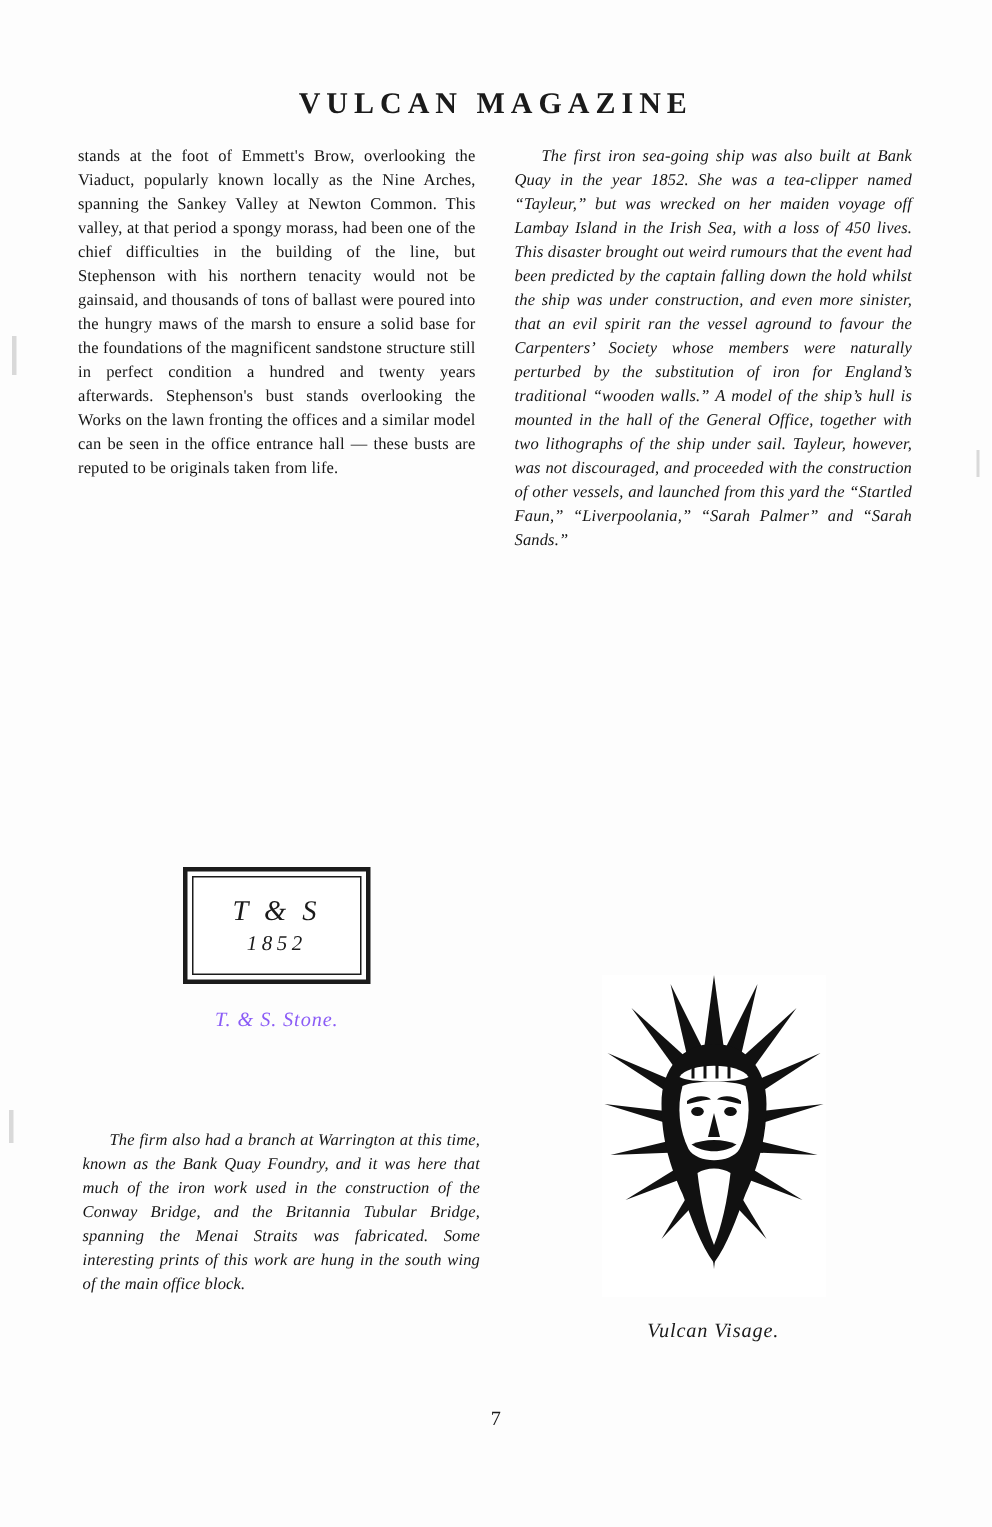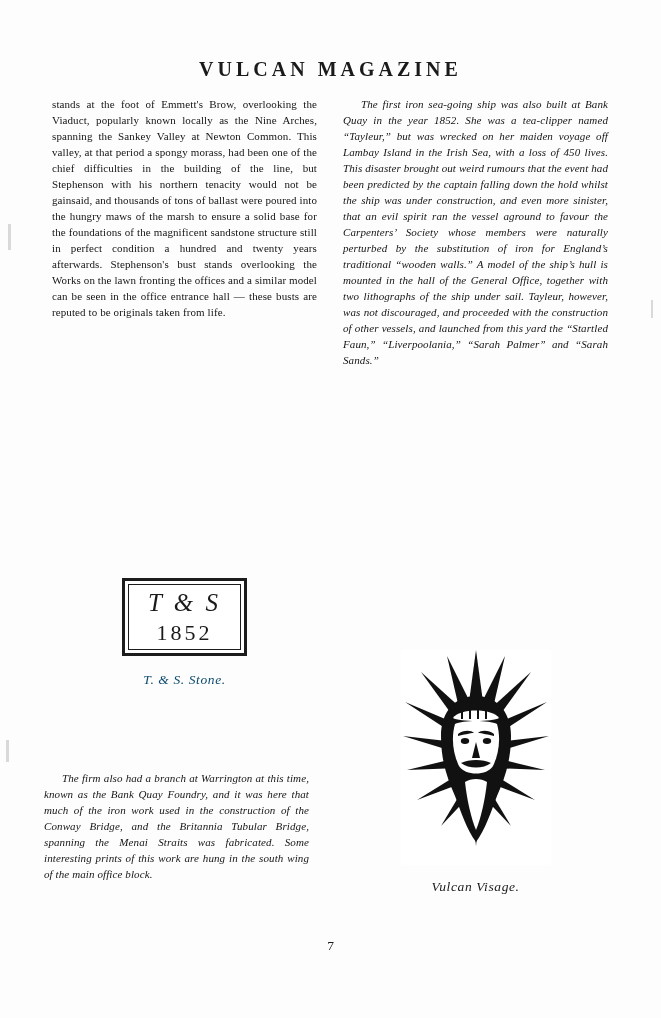--- a/index.html
+++ b/index.html
@@ -90,35 +90,36 @@
     border: 1px solid #1c1c1c;
     box-sizing: border-box;
     display: flex;
     flex-direction: column;
     align-items: center;
     justify-content: center;
     font-family: "Liberation Serif", serif;
     color: #1a1a1a;
   }
   .stone-line1 {
-    font-size: 25px;
+    font-size: 19px;
     letter-spacing: 3px;
     font-style: italic;
   }
   .stone-line2 {
-    font-size: 22px;
+    font-size: 14px;
     letter-spacing: 3px;
+    font-style: italic;
     margin-top: 3px;
   }
   .caption {
     margin-top: 16px;
     font-size: 13.5px;
     font-style: italic;
     letter-spacing: 0.6px;
-    color: #0c4a6e;
+    color: #8b5cf6;
   }
 
   
   .fig-visage {
     position: absolute;
     left: 343px;
     top: 650px;
     width: 265px;
     text-align: center;
   }
@@ -181,21 +182,21 @@
   <div class="fig-stone">
     <div class="stone-frame">
       <div class="stone-inner">
         <div class="stone-line1">T &amp; S</div>
         <div class="stone-line2">1852</div>
       </div>
     </div>
     <div class="caption">T. &amp; S. Stone.</div>
   </div>
 
-  <div class="col col-left" style="position:absolute; left:44px; top:752px; width:265px;margin-top:18px;">
+  <div class="col col-left" style="position:absolute; left:55px; top:752px; width:265px;">
     <p class="indent">The firm also had a branch at Warrington at this time, known as the Bank Quay Foundry, and it was here that much of the iron work used in the construction of the Conway Bridge, and the Britannia Tubular Bridge, spanning the Menai Straits was fabricated. Some interesting prints of this work are hung in the south wing of the main office block.</p>
   </div>
 
   <div class="fig-visage">
     <div class="visage-art">
       <svg width="150" height="215" viewBox="0 0 150 215" xmlns="http://www.w3.org/2000/svg">
         <rect x="0" y="0" width="150" height="215" fill="#ffffff"></rect>
         <g fill="#111111">
 
           <polygon points="75,0 82,52 68,52"></polygon>

